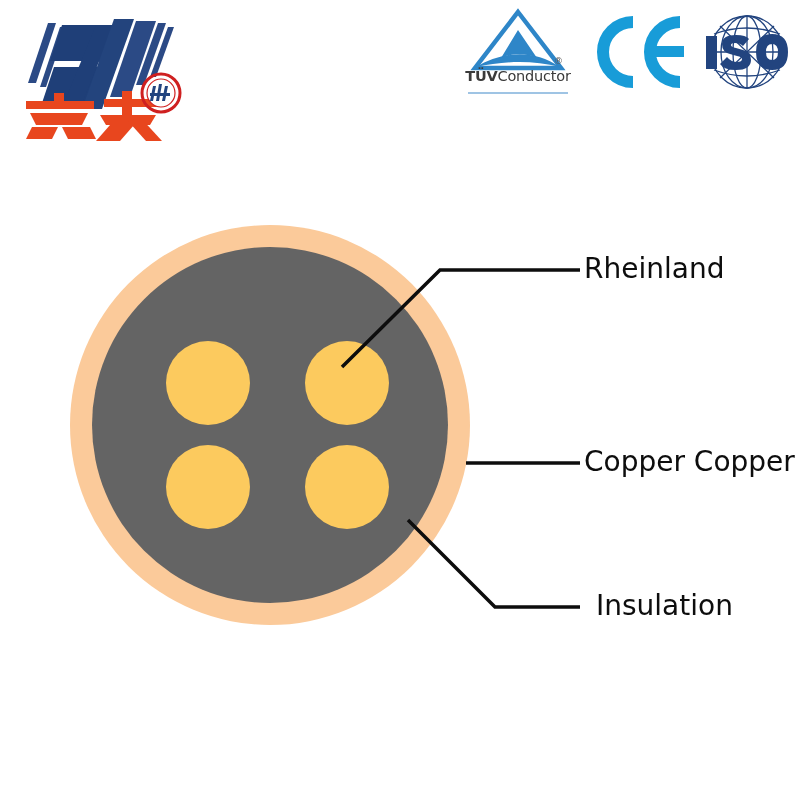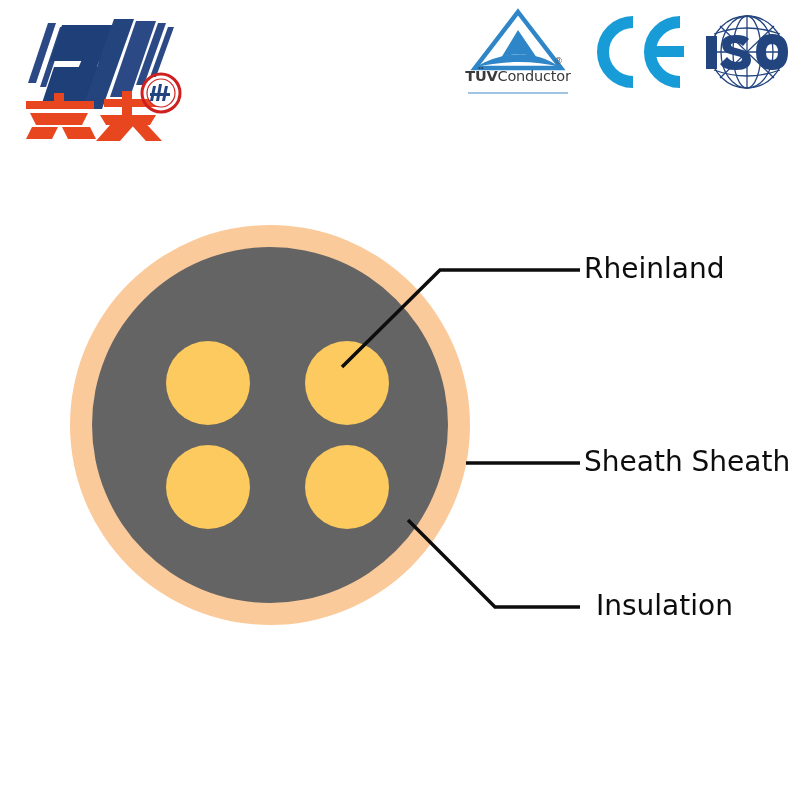--- a/index.html
+++ b/index.html
@@ -215,17 +215,17 @@
     <circle cx="208" cy="487" r="42" fill="#fcca5e"></circle>
     <circle cx="347" cy="487" r="42" fill="#fcca5e"></circle>
 
     <polyline points="342,367 440,270 580,270" fill="none" stroke="#0d0d0d" stroke-width="3.5" stroke-linejoin="miter" stroke-linecap="butt"></polyline>
     <polyline points="466,463 580,463" fill="none" stroke="#0d0d0d" stroke-width="3.5" stroke-linecap="butt"></polyline>
     <polyline points="408,520 495,607 580,607" fill="none" stroke="#0d0d0d" stroke-width="3.5" stroke-linejoin="miter" stroke-linecap="butt"></polyline>
   </svg>
 
   <div class="callout-label label-conductor">Rheinland</div>
 
-  <div class="callout-label label-sheath">Sheath Sheath</div>
+  <div class="callout-label label-sheath">Copper Copper</div>
 
   <div class="callout-label label-insulation">Insulation</div>
 
 </div>
 
 </body></html>

